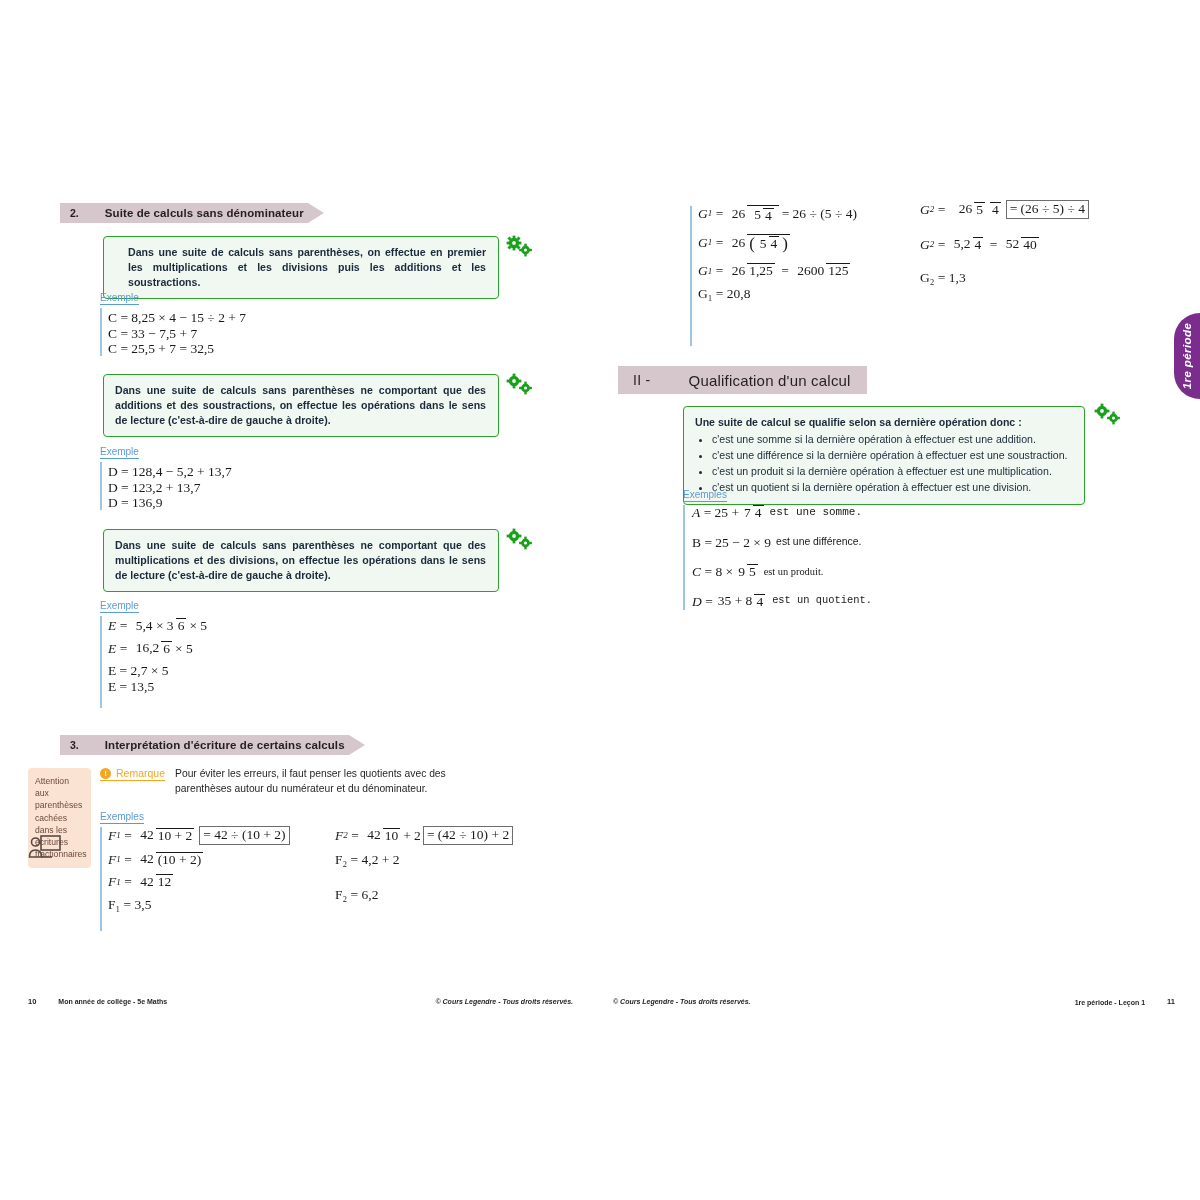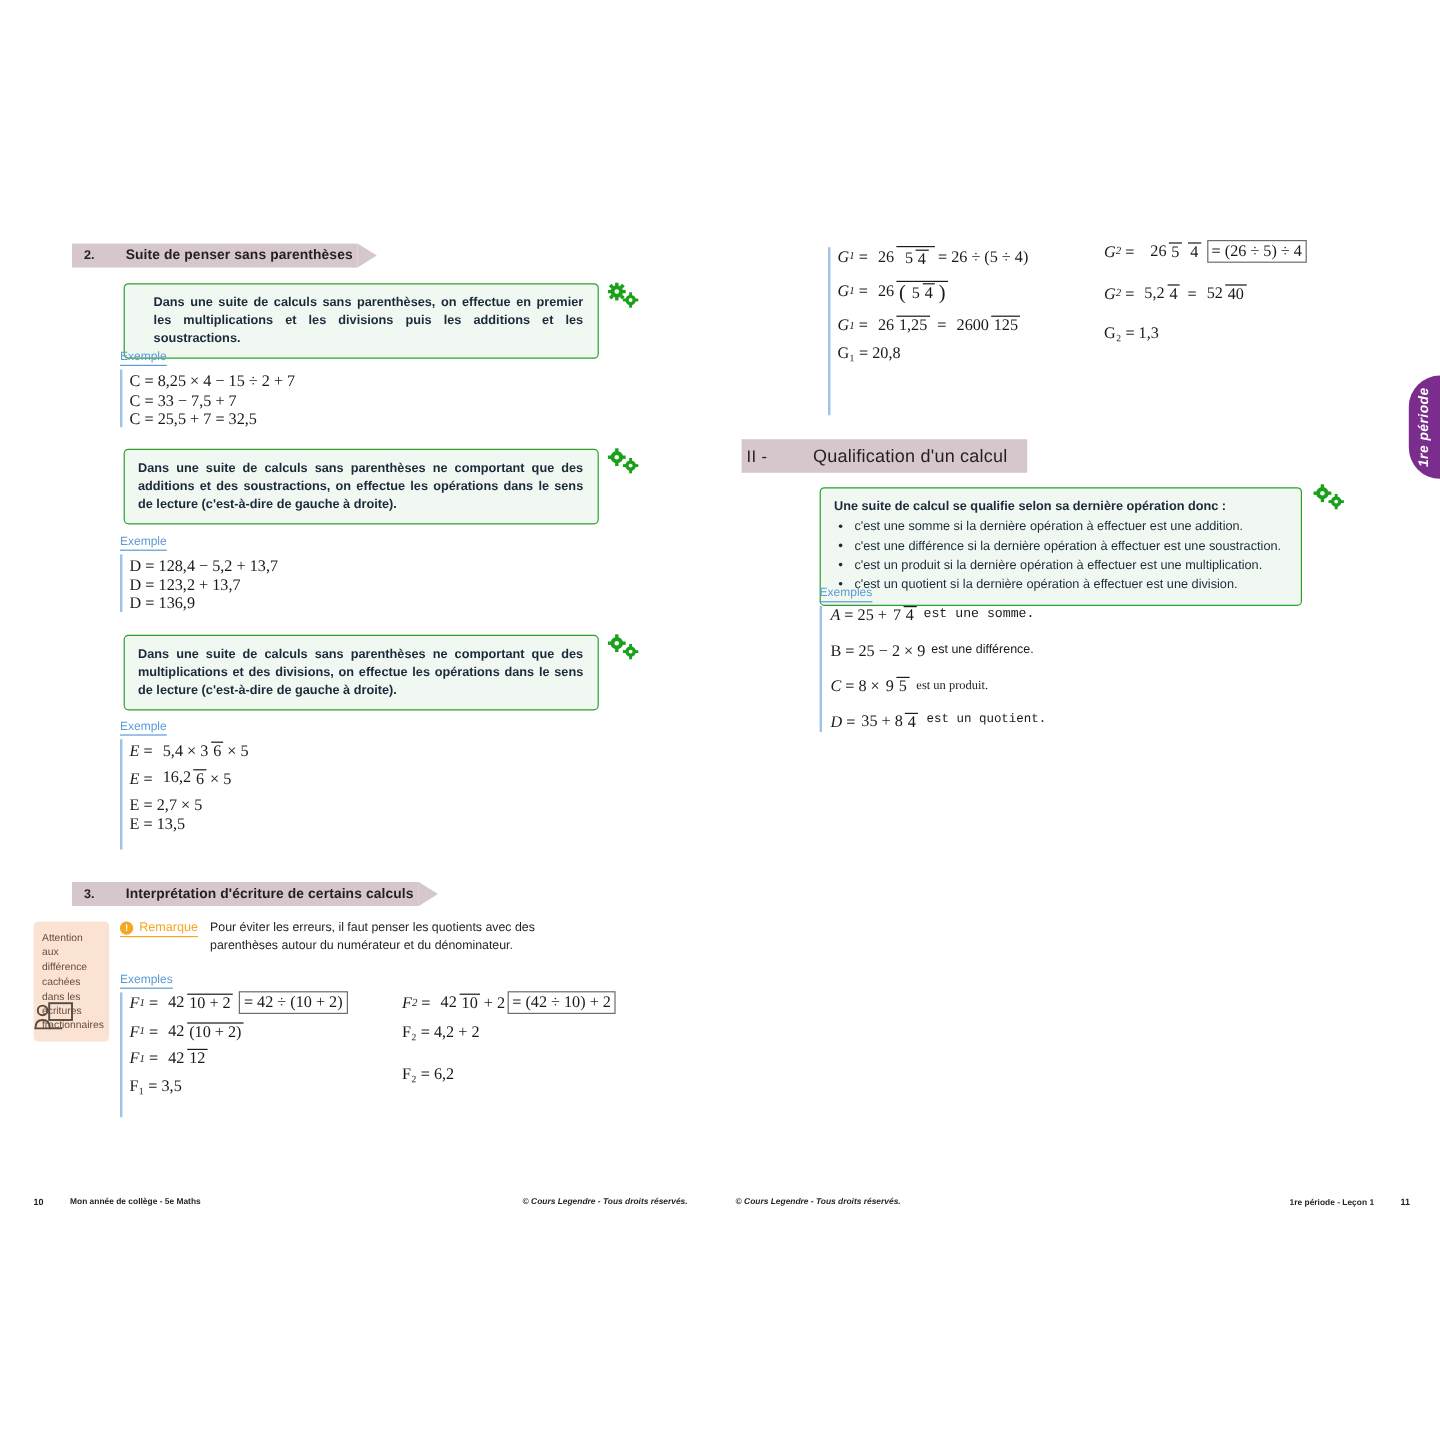--- a/index.html
+++ b/index.html
@@ -92,21 +92,21 @@
     letter-spacing: .1px;
   }
 
   
   .romansec {
     position: absolute;
     background: #d6c7cc;
     height: 28px;
     display: flex;
     align-items: center;
-    padding: 0 16px 0 4px;
+    padding: 0 16px 0 15px;
   }
   .romansec .rnum {
     font-size: 14px;
     color: #231f20;
     margin-right: 38px;
     letter-spacing: .3px;
   }
   .romansec .rttl {
     font-size: 15px;
     color: #231f20;
@@ -221,21 +221,21 @@
 </head>
 <body>
 
 <div id="page">
 
   <div class="col-left">
 
     <div class="subsec" style="left:60px; top:203px;">
       <div class="band">
         <span class="num">2.</span>
-        <span class="ttl">Suite de penser sans parenthèses</span>
+        <span class="ttl">Suite de calculs sans dénominateur</span>
       </div>
     </div>
 
     <div class="greenbox justify" style="left:103px; top:236px; width:396px;padding-left:24px;">
       <span>Dans une suite de calculs sans parenthèses, on effectue <b>en premier</b> les multiplications et les divisions <b>puis</b> les additions et les soustractions.</span>
     </div>
     <div class="gears" style="left:506px; top:235px;">
       <svg width="28" height="24" viewBox="0 0 28 24">
         <g fill="#1aa01a">
           <circle cx="8" cy="8" r="5.2"></circle>
@@ -350,21 +350,21 @@
     </div>
 
     <div class="subsec" style="left:60px; top:735px;">
       <div class="band">
         <span class="num">3.</span>
         <span class="ttl">Interprétation d'écriture de certains calculs</span>
       </div>
     </div>
 
     <div class="attn" style="left:28px; top:768px;">
-      <span>Attention aux différence cachées dans les écritures fractionnaires</span>
+      <span>Attention aux parenthèses cachées dans les écritures fractionnaires</span>
     </div>
     <div style="position:absolute; left:28px; top:833px;">
       <svg width="34" height="30" viewBox="0 0 34 30">
         <rect x="13" y="3" width="19" height="14" fill="none" stroke="#5a4a44" stroke-width="1.6"></rect>
         <circle cx="7.5" cy="9" r="4" fill="none" stroke="#5a4a44" stroke-width="1.6"></circle>
         <path d="M1.5 24 q0 -7 6 -7 q6 0 6 7 z" fill="none" stroke="#5a4a44" stroke-width="1.6"></path>
         <line x1="13" y1="24" x2="24" y2="24" stroke="#5a4a44" stroke-width="1.6"></line>
       </svg>
     </div>
 

